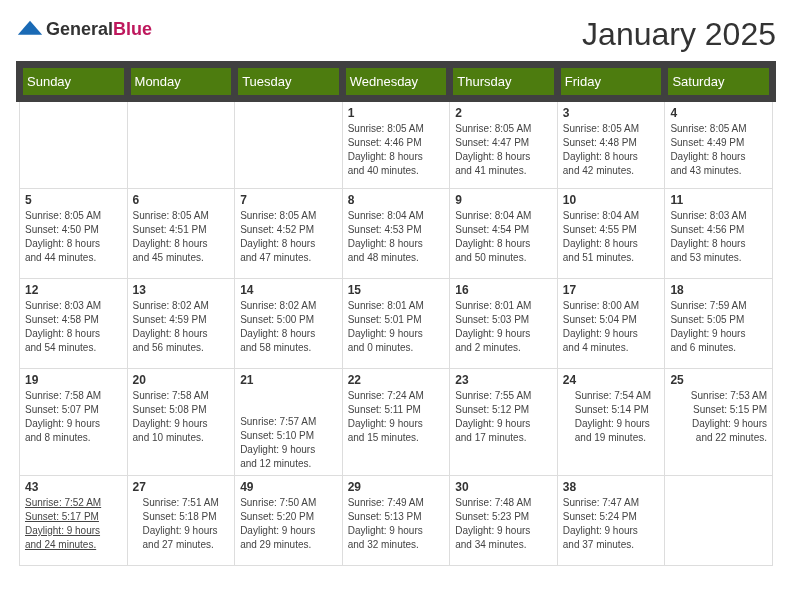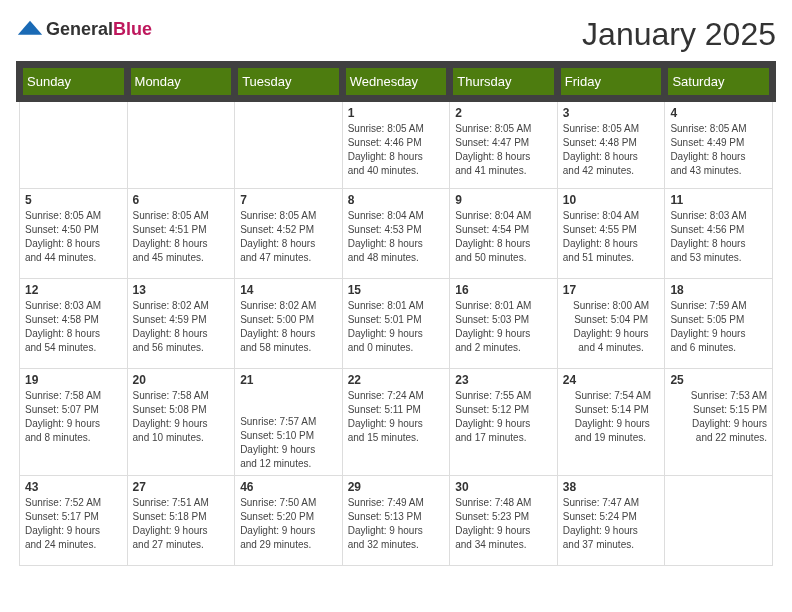--- a/index.html
+++ b/index.html
@@ -244,21 +244,21 @@
         </td>
         <td>
           <span class="day-num">16</span>
           <div class="day-info" style="white-space: pre-line;">Sunrise: 8:01 AM
 Sunset: 5:03 PM
 Daylight: 9 hours
 and 2 minutes.</div>
         </td>
         <td>
           <span class="day-num">17</span>
-          <div class="day-info" style="white-space: pre-line; text-align: center;">Sunrise: 8:00 AM
+          <div class="day-info" style="white-space: pre-line;">Sunrise: 8:00 AM
 Sunset: 5:04 PM
 Daylight: 9 hours
 and 4 minutes.</div>
         </td>
         <td>
           <span class="day-num">18</span>
           <div class="day-info" style="white-space: pre-line;">Sunrise: 7:59 AM
 Sunset: 5:05 PM
 Daylight: 9 hours
 and 6 minutes.</div>
@@ -311,34 +311,34 @@
           <span class="day-num">25</span>
           <div class="day-info" style="white-space: pre-line; text-align: right;">Sunrise: 7:53 AM
 Sunset: 5:15 PM
 Daylight: 9 hours
 and 22 minutes.</div>
         </td>
       </tr>
       <tr class="week-row">
         <td>
           <span class="day-num">43</span>
-          <div class="day-info" style="white-space: pre-line;">Sunrise: 7:52 AM
+          <div class="day-info" style="white-space: pre-line; text-decoration: underline;">Sunrise: 7:52 AM
 Sunset: 5:17 PM
 Daylight: 9 hours
 and 24 minutes.</div>
         </td>
         <td>
           <span class="day-num">27</span>
-          <div class="day-info" style="white-space: pre-line;">Sunrise: 7:51 AM
+          <div class="day-info" style="white-space: pre-line; margin-left: 10px;">Sunrise: 7:51 AM
 Sunset: 5:18 PM
 Daylight: 9 hours
 and 27 minutes.</div>
         </td>
         <td>
-          <span class="day-num">46</span>
+          <span class="day-num">49</span>
           <div class="day-info" style="white-space: pre-line;">Sunrise: 7:50 AM
 Sunset: 5:20 PM
 Daylight: 9 hours
 and 29 minutes.</div>
         </td>
         <td>
           <span class="day-num">29</span>
           <div class="day-info" style="white-space: pre-line;">Sunrise: 7:49 AM
 Sunset: 5:13 PM
 Daylight: 9 hours

